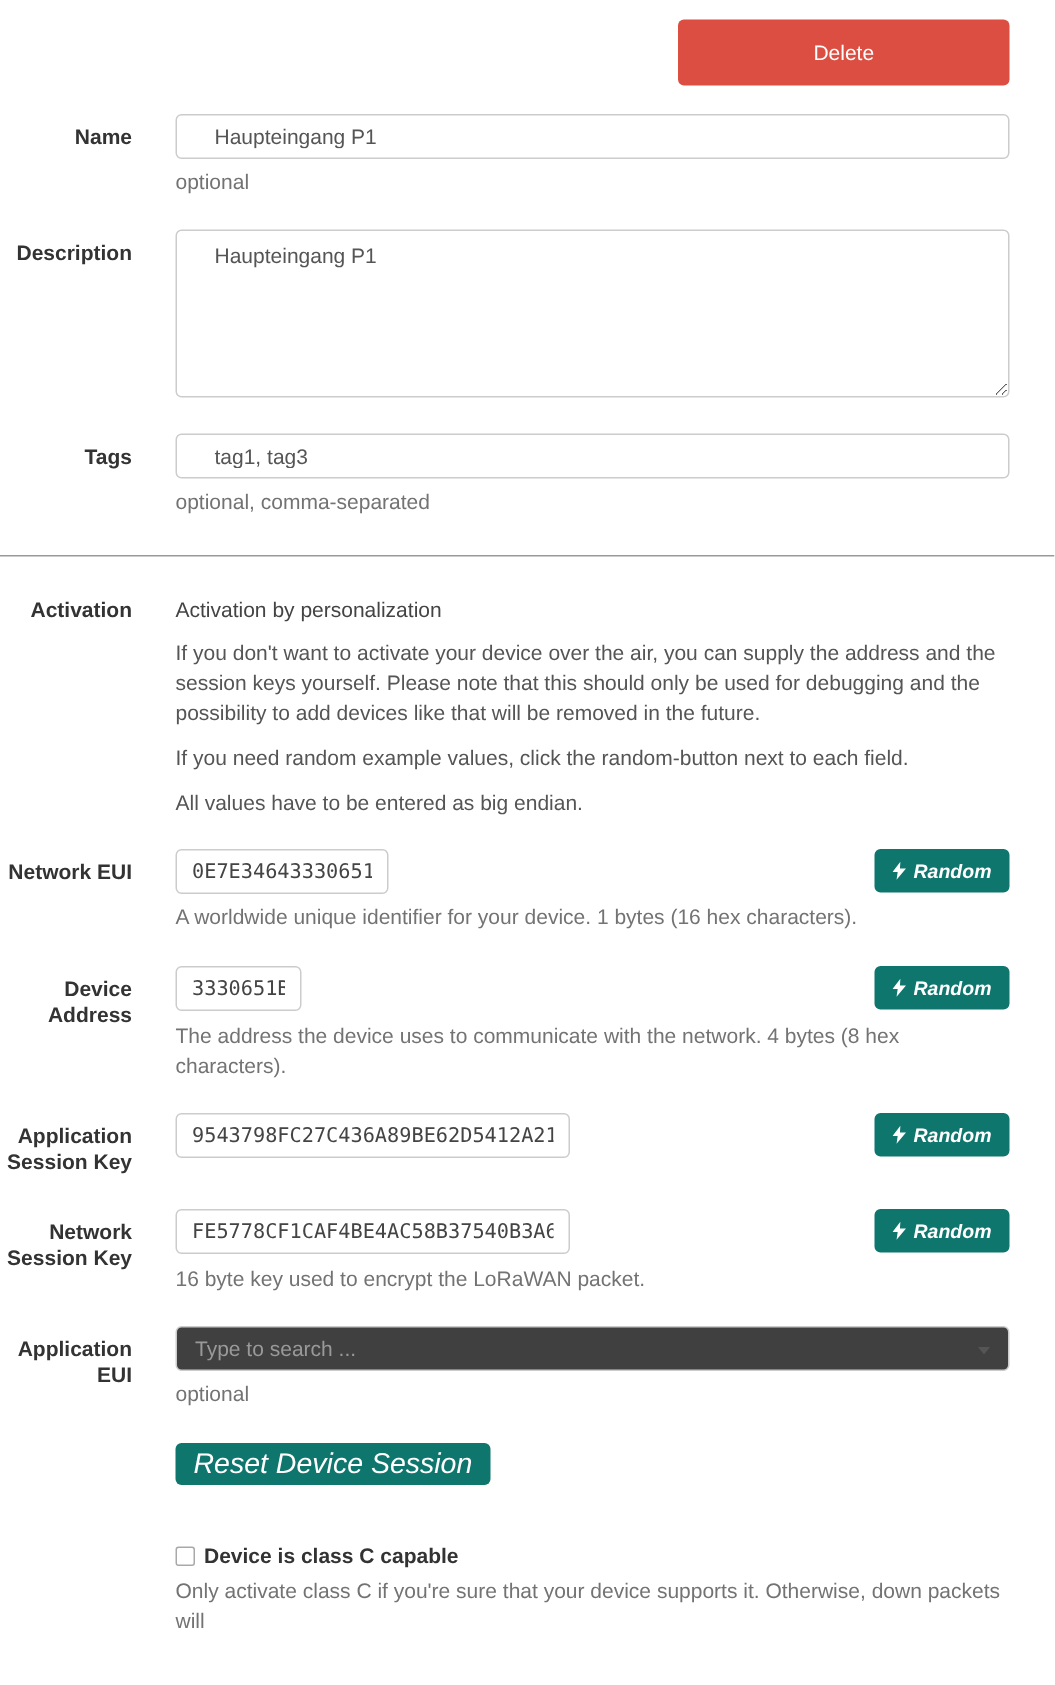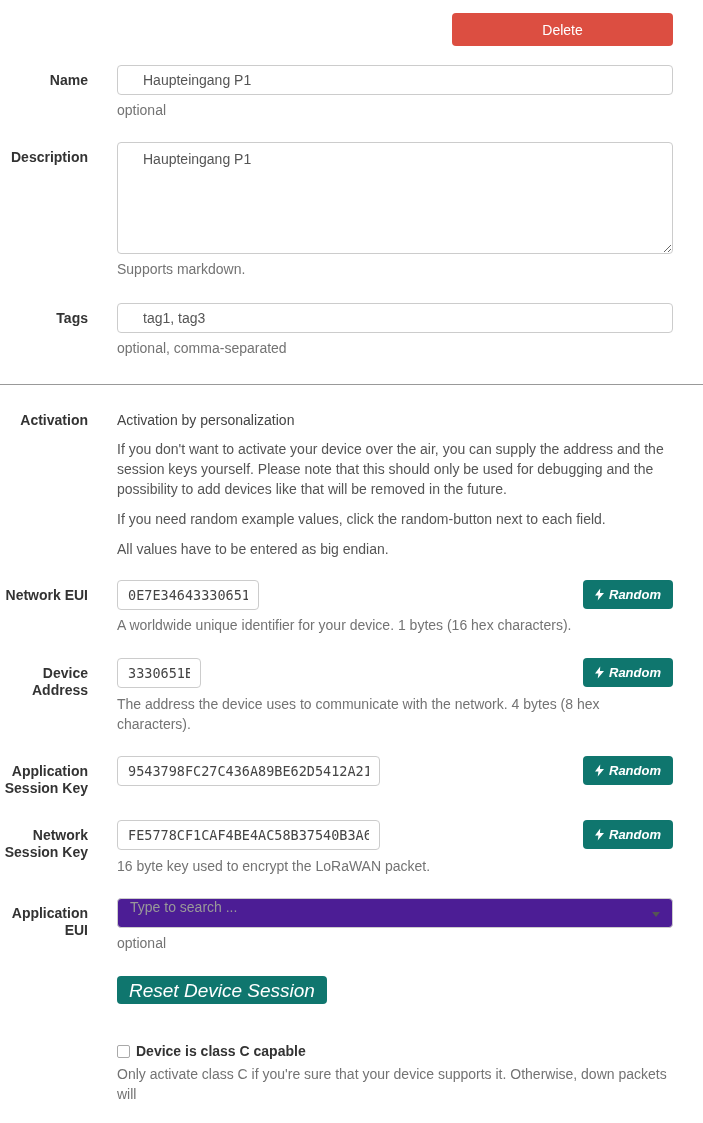--- a/index.html
+++ b/index.html
@@ -41,41 +41,41 @@
   }
   .help { color: #737373; margin-top: 5px; line-height: 20px; }
   .help.tight { margin-top: 6px; }
 
   .btn {
     display: inline-flex; align-items: center; justify-content: center;
     border: none; border-radius: 4px; cursor: pointer;
     font-family: "Liberation Sans", sans-serif; font-size: 14px;
     color: #fff; line-height: 1;
   }
-  .btn-danger { background: #dc4e41; width: 221px; height: 33px; margin-left: 28px; }
+  .btn-danger { background: #dc4e41; width: 221px; height: 44px; margin-left: 28px; }
   .btn-navy { background: #0f766e; font-style: italic; }
   .btn-random { height: 29px; padding: 0 12px; font-size: 13px; font-weight: bold; gap: 5px; }
   .btn-reset { height: 28px; padding: 0 12px; font-size: 19px; }
 
   .delete-row { display: flex; justify-content: flex-end; margin-bottom: 19px; }
 
   .group { margin-bottom: 23px; }
   .group-sm { margin-bottom: 22px; }
 
   .split { display: flex; justify-content: space-between; align-items: flex-start; }
 
   hr.divider { border: none; border-top: 1px solid #999; margin: 26px 0 27px 0; margin-right: -30px; margin-left: 0; }
 
   .para { color: #555; line-height: 20px; margin-top: 10px; }
 
   .select-box {
     position: relative; width: 100%; height: 30px;
     border: 1px solid #ccc; border-radius: 4px;
-    background: #4c1d95; cursor: pointer;
-    display: flex; align-items: flex-start;
+    background: #404040; cursor: pointer;
+    display: flex; align-items: center;
     padding: 0 26px 0 12px;
   }
   .select-box .placeholder { color: #999; }
   .caret-solid {
     position: absolute; right: 12px; top: 13px;
     width: 0; height: 0;
     border-left: 4px solid transparent; border-right: 4px solid transparent;
     border-top: 5px solid #555;
   }
 
@@ -103,21 +103,20 @@
     <div class="ctrl-col">
       <input class="txt-input" type="text" value="Haupteingang P1" style="">
       <div class="help">optional</div>
     </div>
   </div>
 
   <div class="row group" style="margin-bottom:24px;">
     <div class="label-col">Description</div>
     <div class="ctrl-col">
       <textarea class="txt-input" style="">Haupteingang P1</textarea>
-      <div class="help">Supports markdown.</div>
     </div>
   </div>
 
   <div class="row">
     <div class="label-col">Tags</div>
     <div class="ctrl-col">
       <input class="txt-input" type="text" value="tag1, tag3" style="">
       <div class="help">optional, comma-separated</div>
     </div>
   </div>

